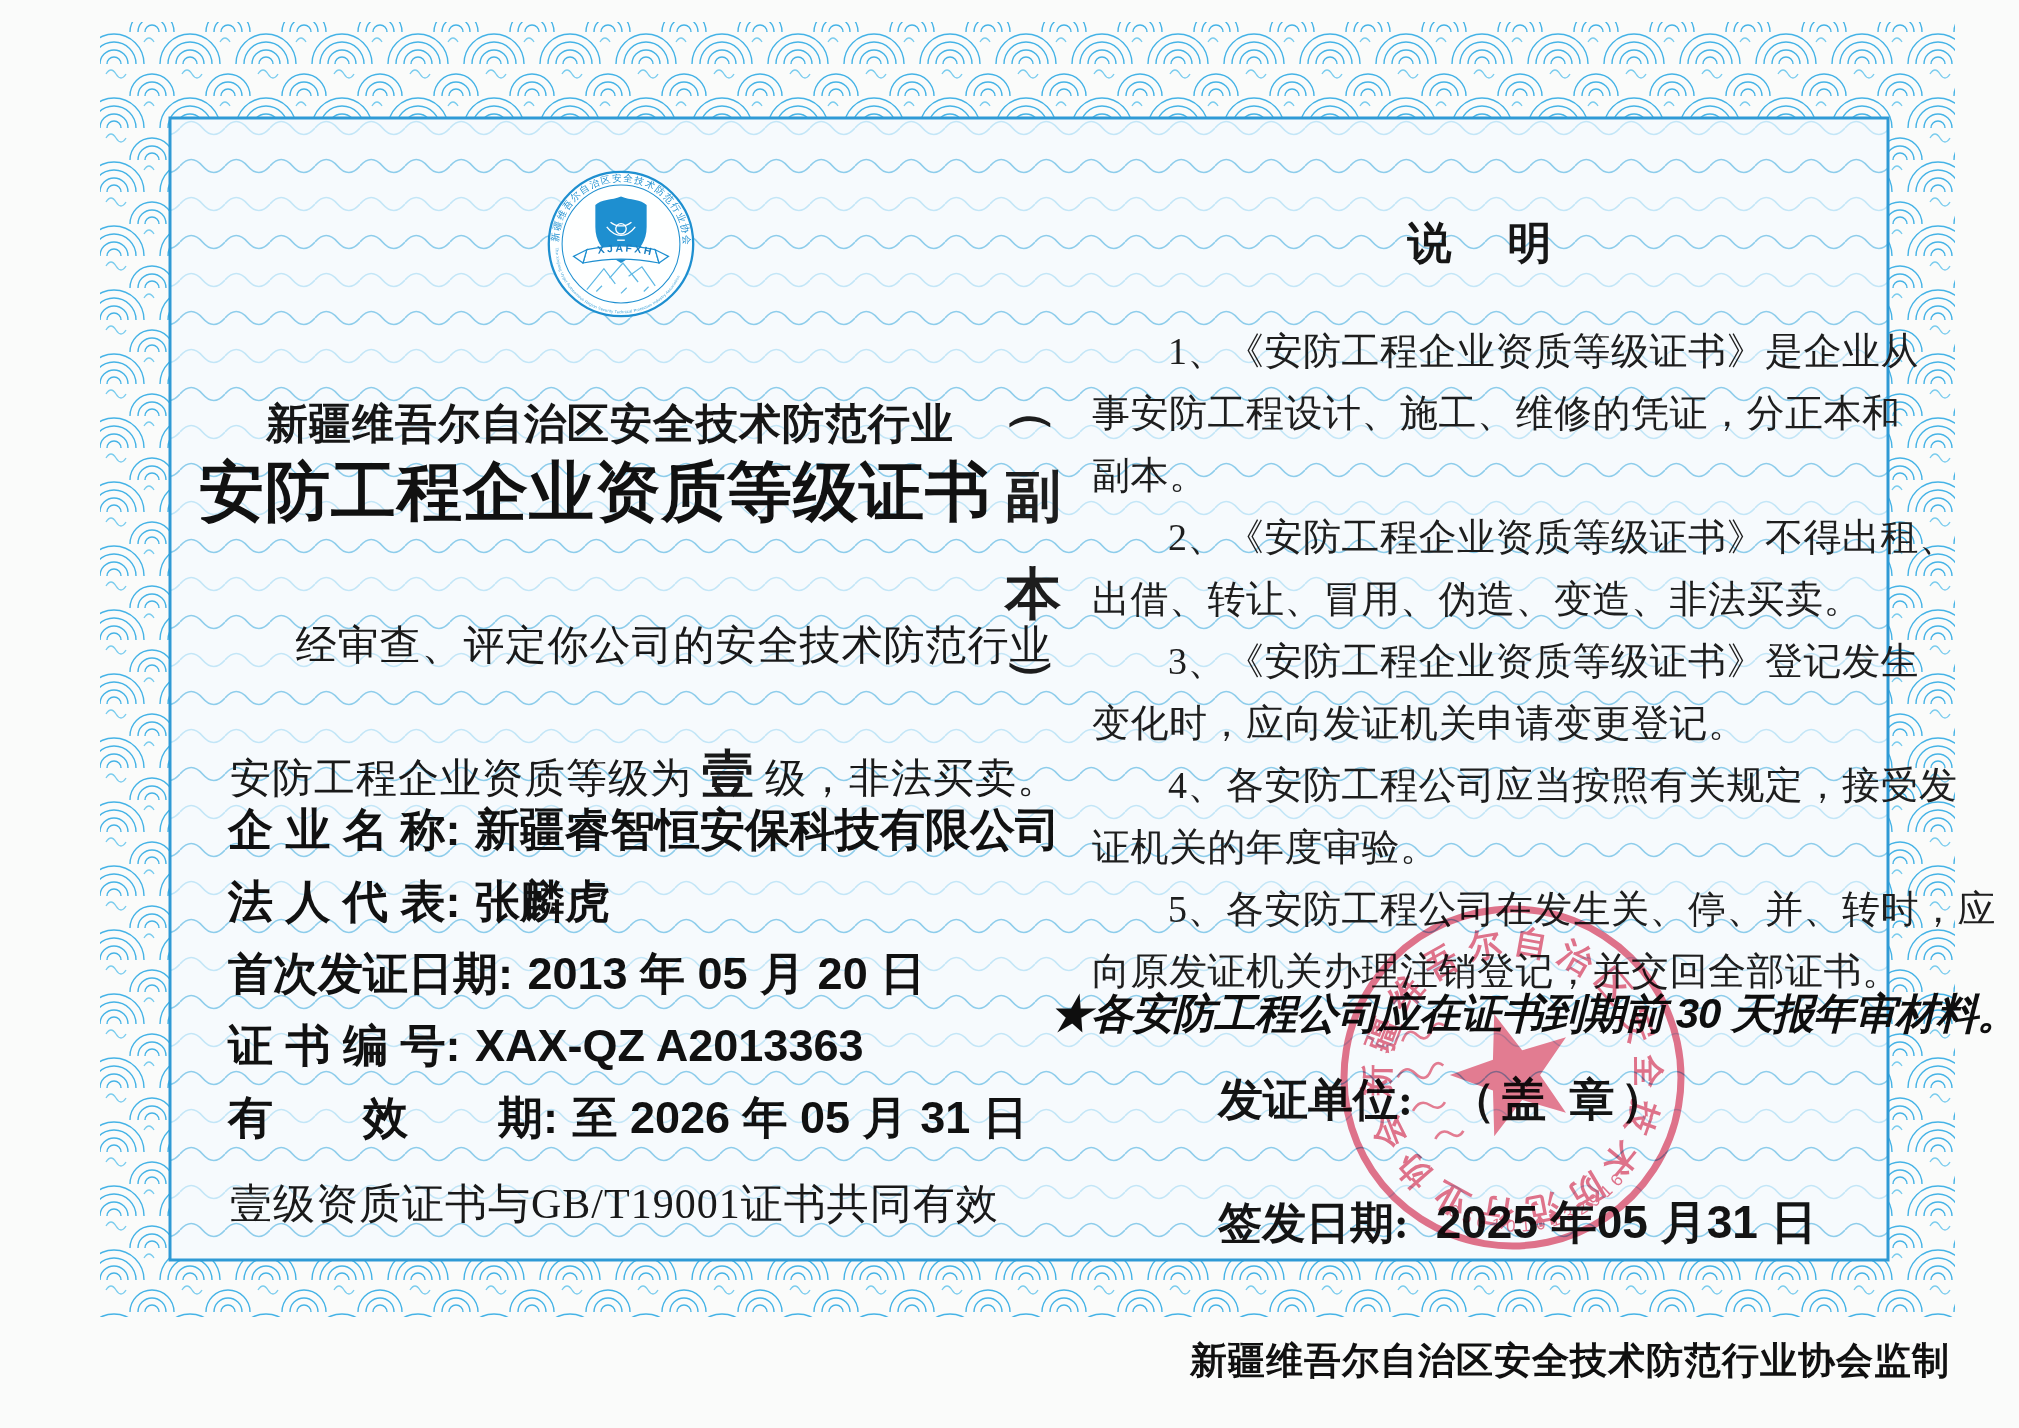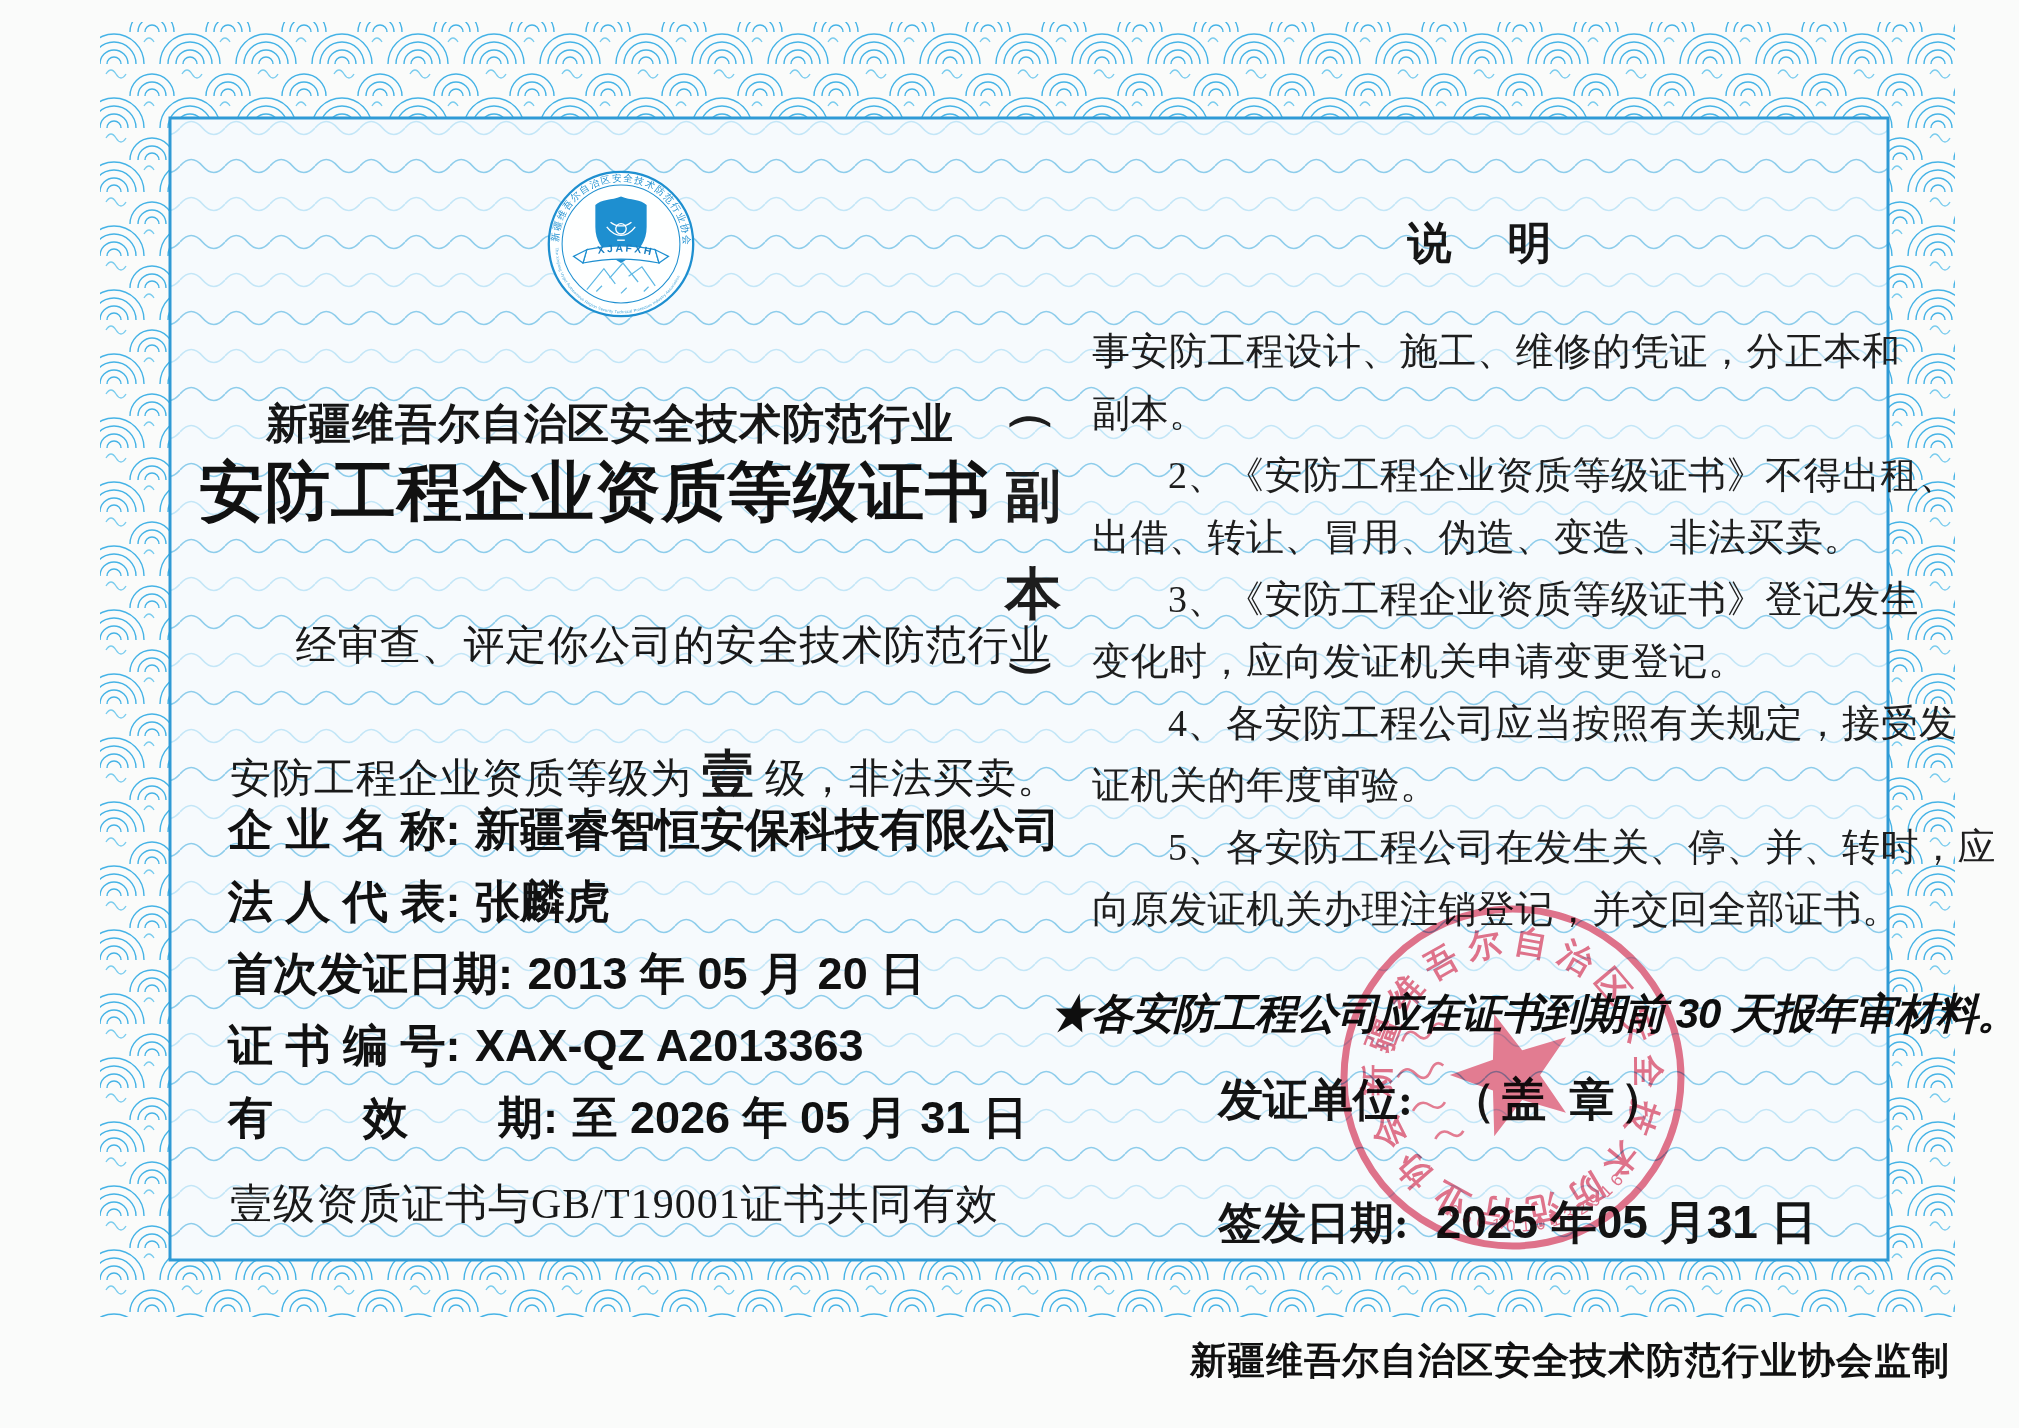--- a/index.html
+++ b/index.html
@@ -167,20 +167,21 @@
   </div>
   <div class="frow" style="top:1088px">
     <span class="flabel">有　　效　　期:</span>
     <span class="fvalue">至 2026 年 05 月 31 日</span>
   </div>
 
   <div class="abs note">壹级资质证书与GB/T19001证书共同有效</div>
 
   <div class="abs instr-title">说　明</div>
   <div class="instrs">
+    <p class="il ind">1、《安防工程企业资质等级证书》是企业从</p>
     <p class="il">事安防工程设计、施工、维修的凭证，分正本和</p>
     <p class="il">副本。</p>
     <p class="il ind">2、《安防工程企业资质等级证书》不得出租、</p>
     <p class="il">出借、转让、冒用、伪造、变造、非法买卖。</p>
     <p class="il ind">3、《安防工程企业资质等级证书》登记发生</p>
     <p class="il">变化时，应向发证机关申请变更登记。</p>
     <p class="il ind">4、各安防工程公司应当按照有关规定，接受发</p>
     <p class="il">证机关的年度审验。</p>
     <p class="il ind">5、各安防工程公司在发生关、停、并、转时，应</p>
     <p class="il">向原发证机关办理注销登记，并交回全部证书。</p>

